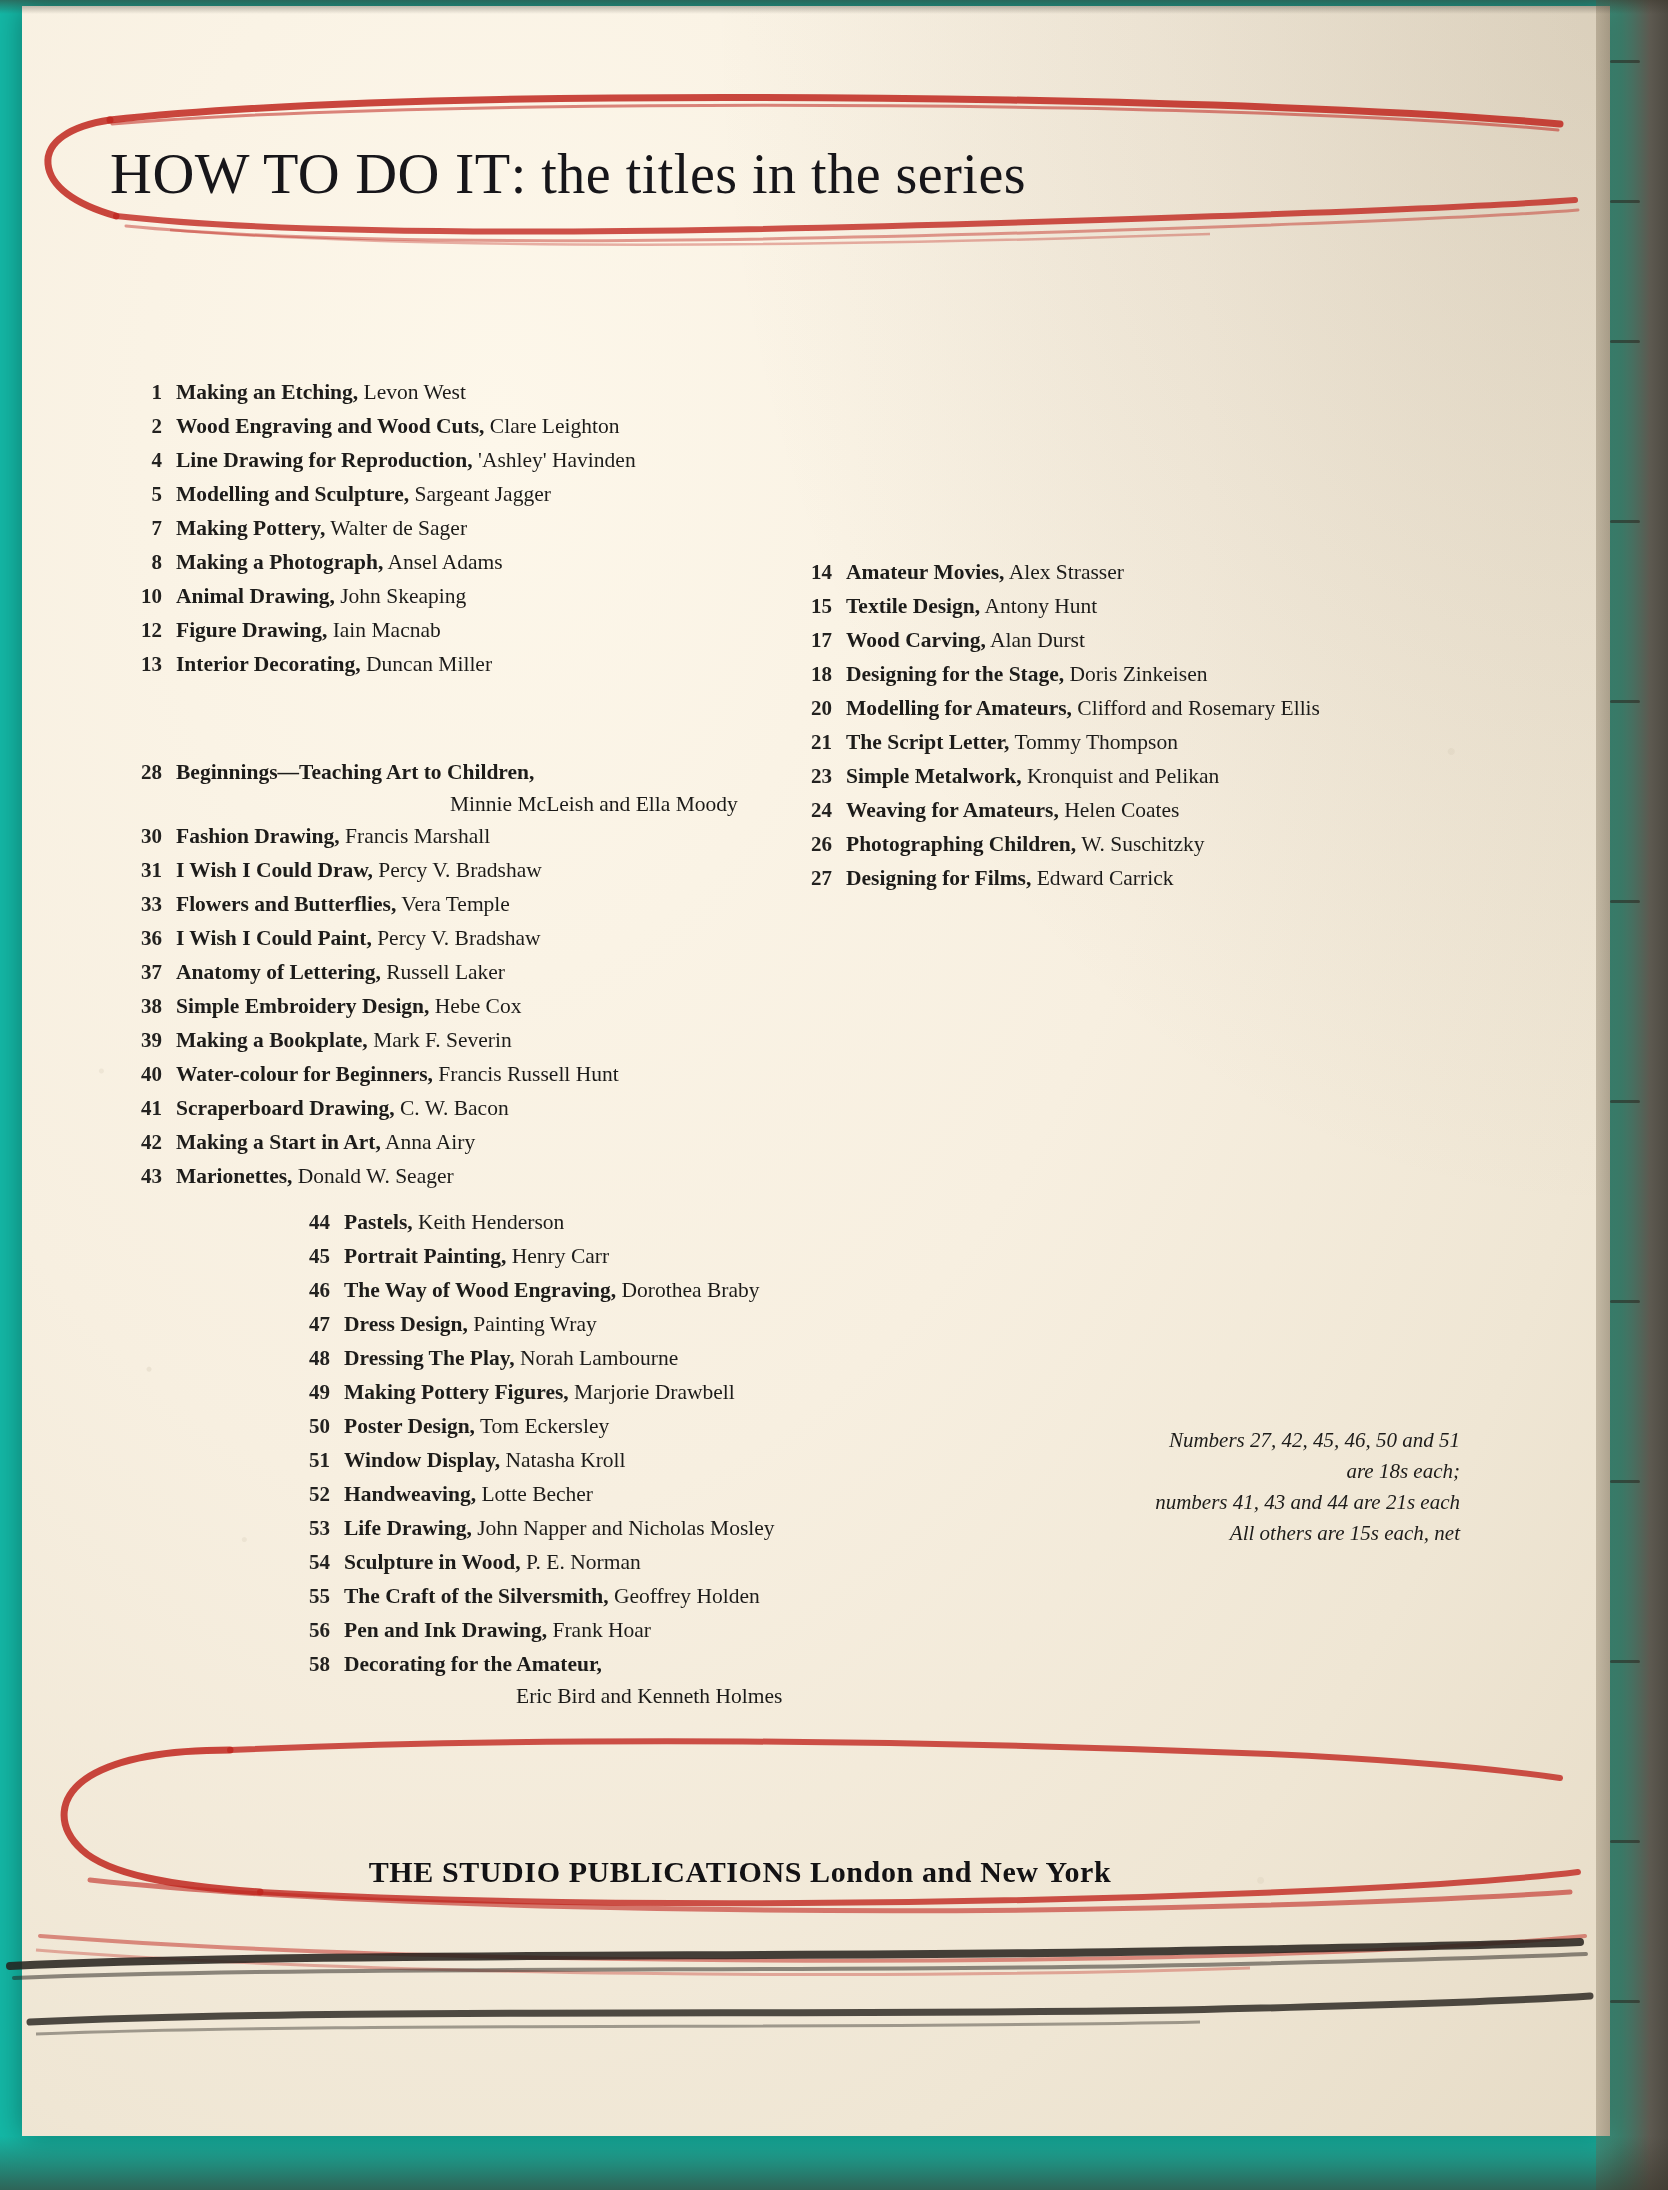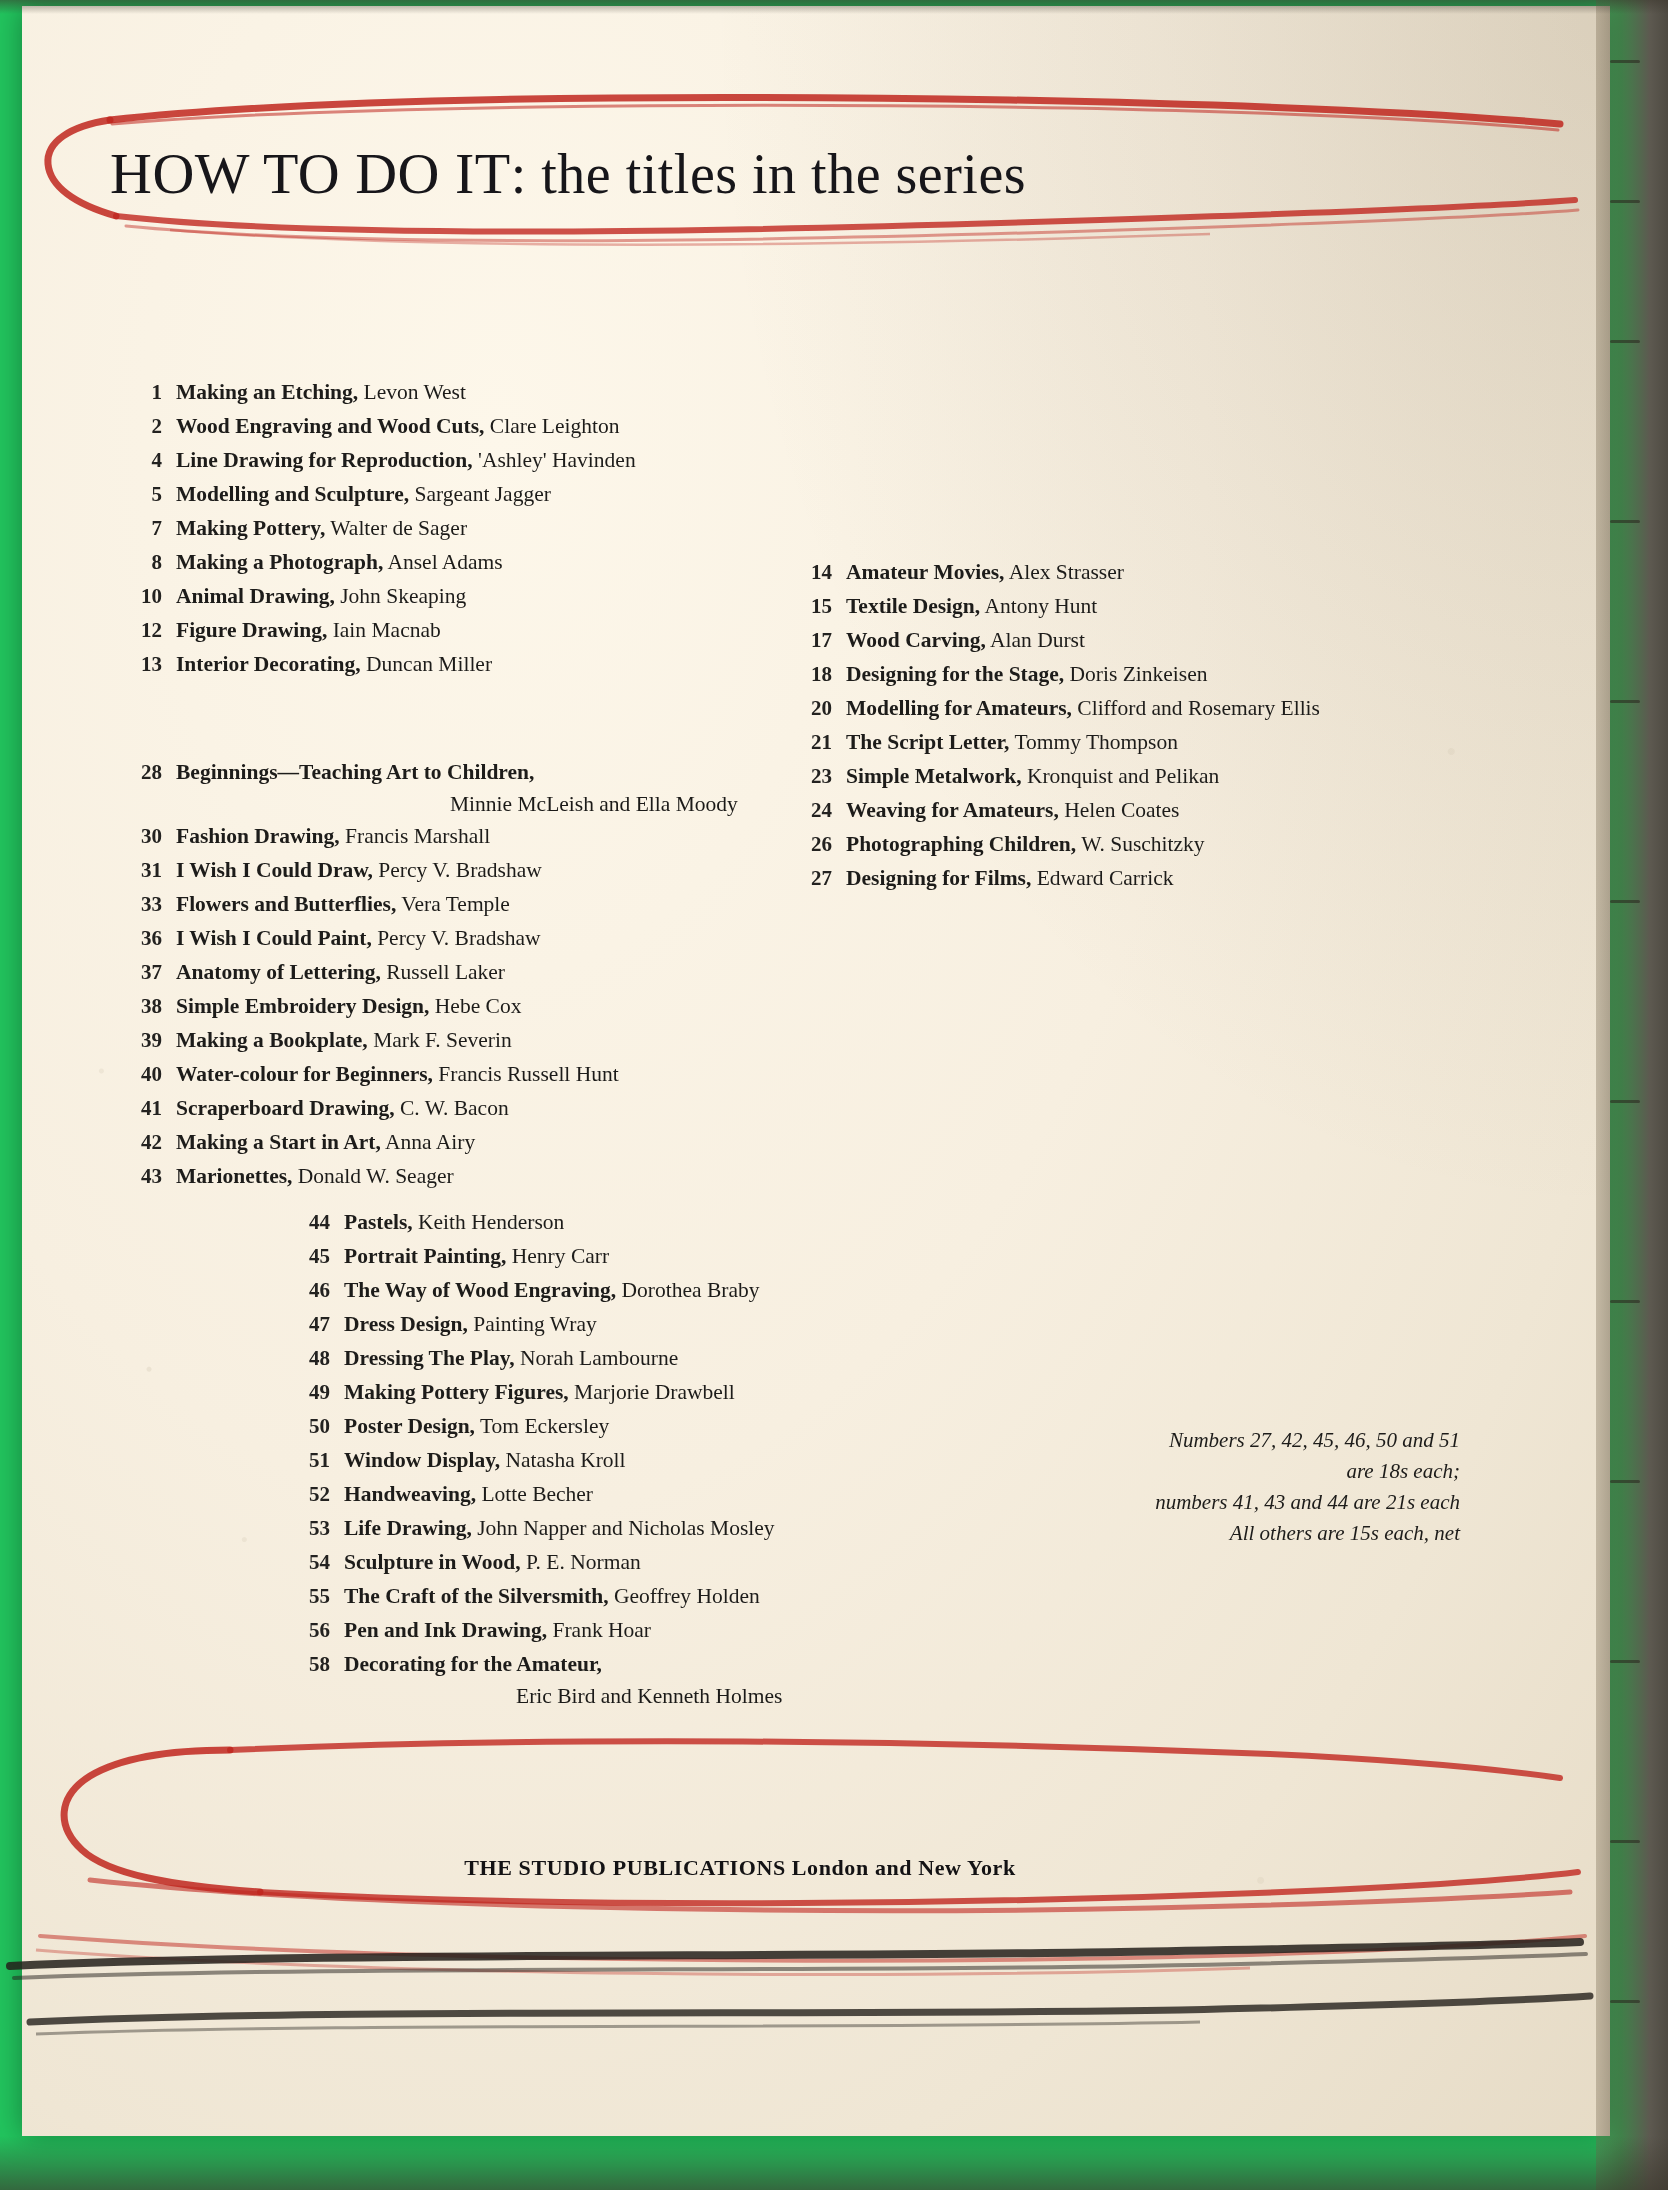--- a/index.html
+++ b/index.html
@@ -5,21 +5,21 @@
   html, body {
     margin: 0;
     padding: 0;
     background: #6d6a62;
   }
   .page {
     position: relative;
     width: 1668px;
     height: 2190px;
     overflow: hidden;
-    background: #22c55e;
+    background: #14b8a6;
     font-family: "Liberation Serif", serif;
   }
   
   .paper {
     position: absolute;
     left: 22px;
     top: 6px;
     width: 1588px;
     height: 2130px;
     background:
@@ -91,21 +91,21 @@
     white-space: nowrap;
   }
   .title .caps { font-size: 58px; }
 
   .imprint {
     position: absolute;
     left: 0;
     top: 1855px;
     width: 1480px;
     text-align: center;
-    font-size: 22px;
+    font-size: 30px;
     font-weight: bold;
     letter-spacing: 0.6px;
     color: #131214;
   }
 
   
   .col {
     position: absolute;
   }
   .entry {

